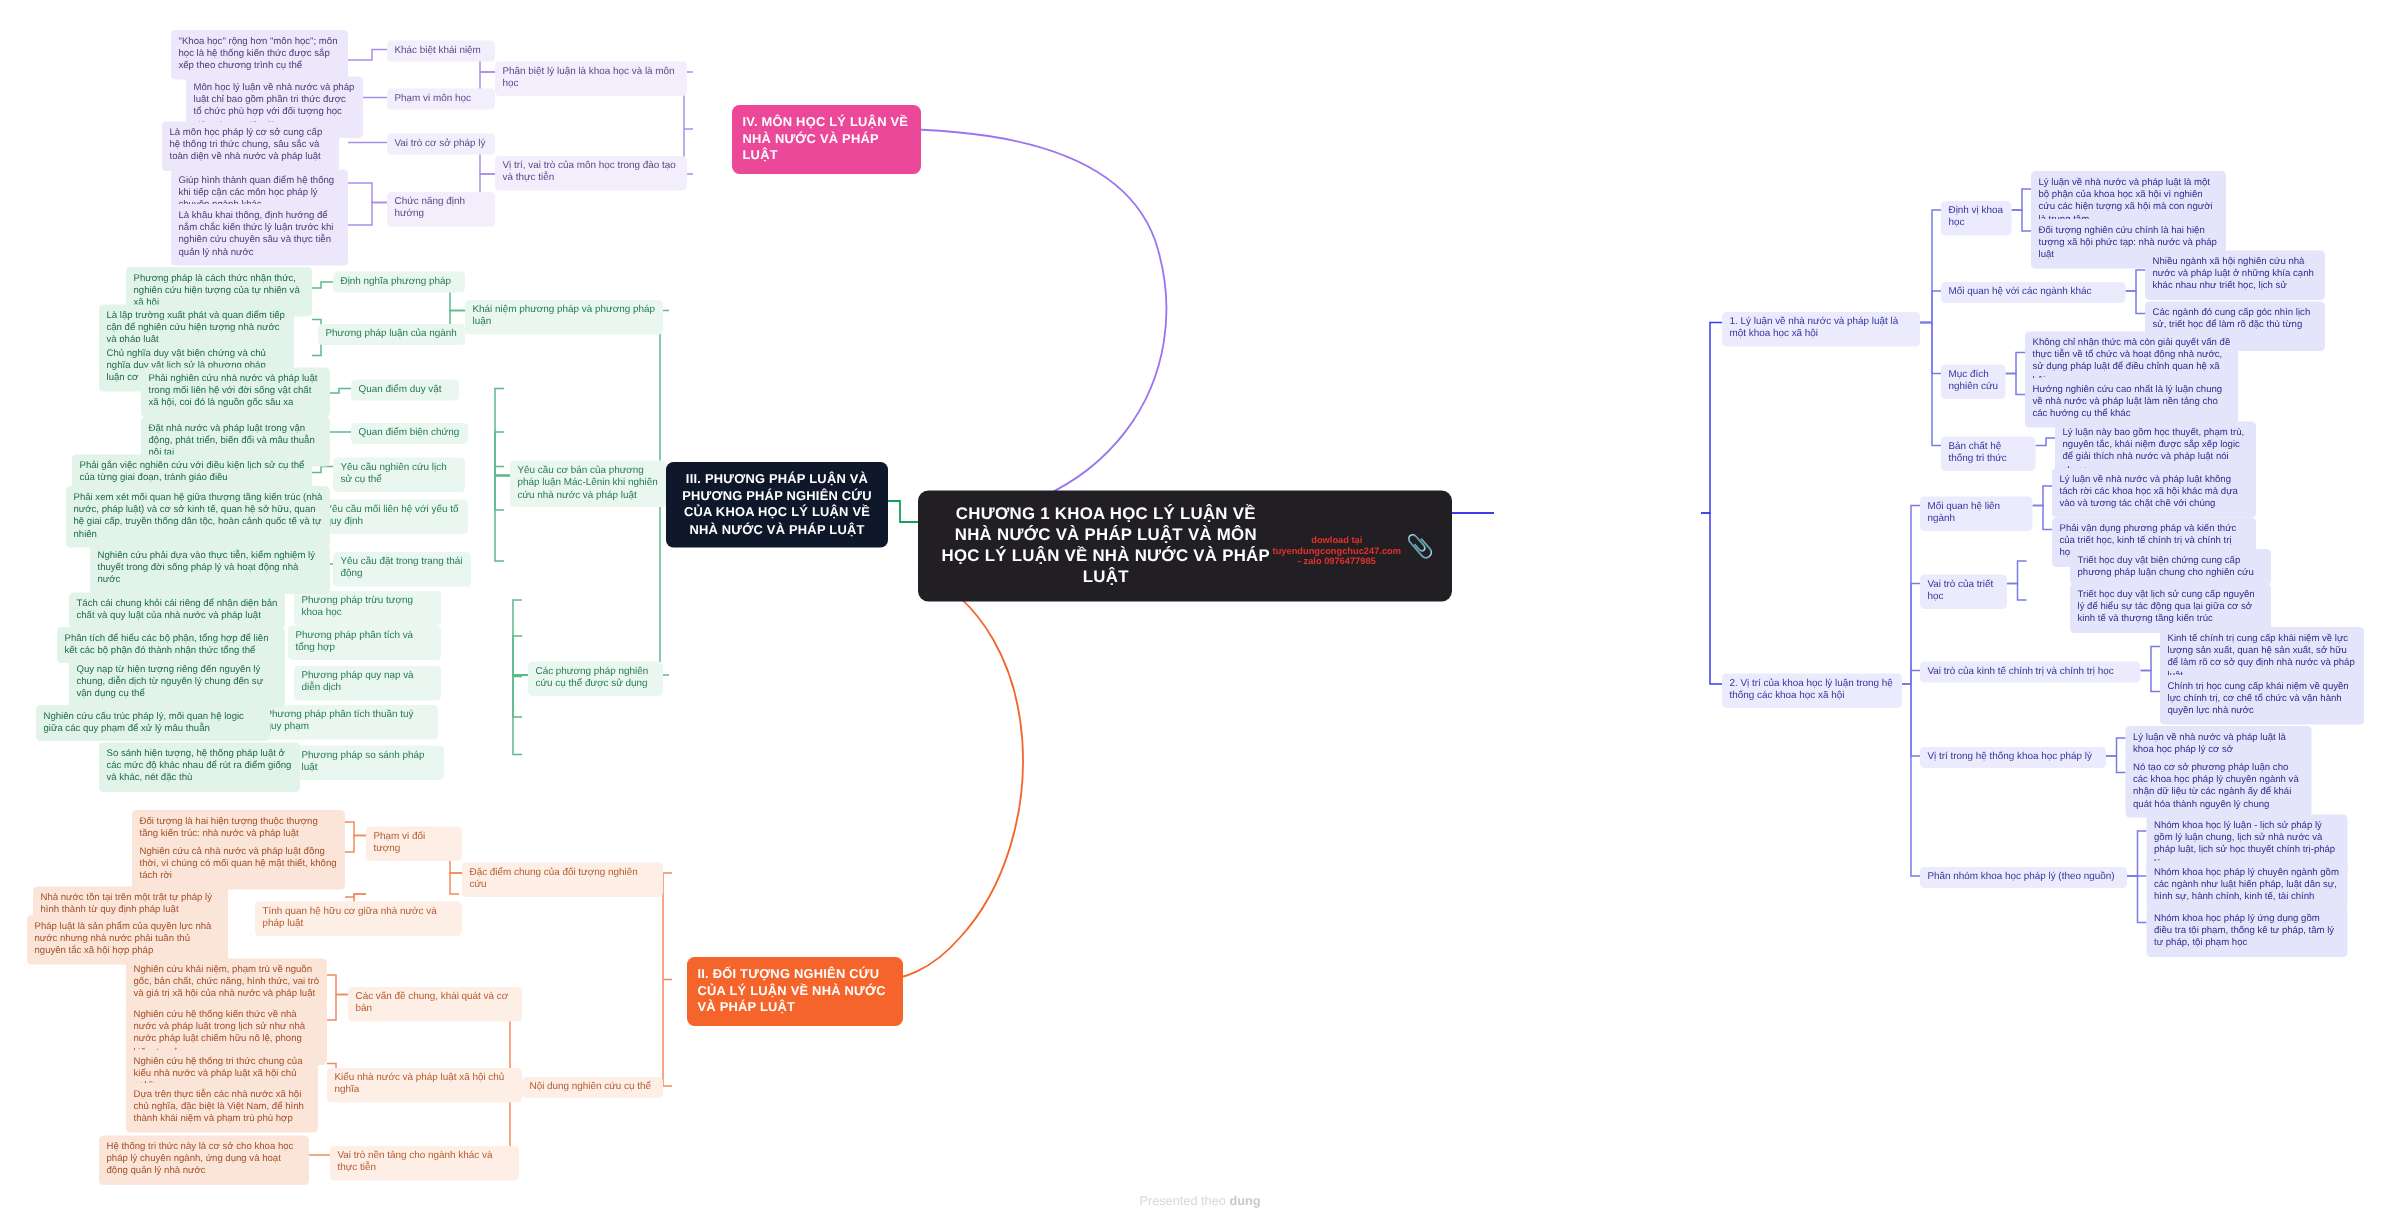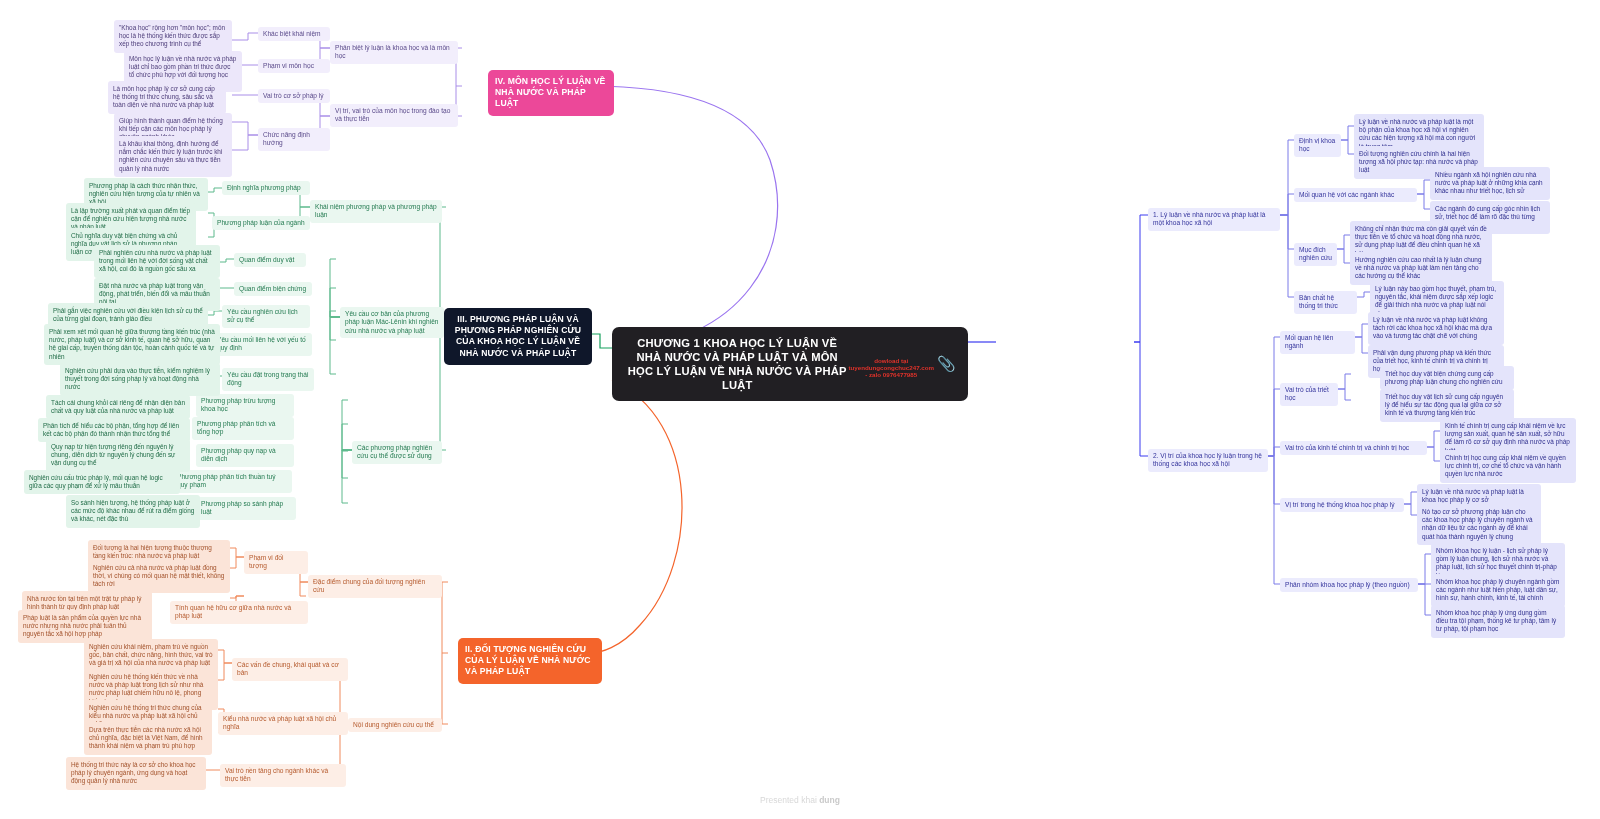--- a/index.html
+++ b/index.html
@@ -350,16 +350,16 @@
   <div class="node leaf blue" style="left:1380px; top:389px; width:134px;">Triết học duy vật lịch sử cung cấp nguyên lý để hiểu sự tác động qua lại giữa cơ sở kinh tế và thượng tầng kiến trúc</div>
   <div class="node leaf blue" style="left:1440px; top:418px; width:136px;">Kinh tế chính trị cung cấp khái niệm về lực lượng sản xuất, quan hệ sản xuất, sở hữu để làm rõ cơ sở quy định nhà nước và pháp luật</div>
   <div class="node leaf blue" style="left:1440px; top:450px; width:136px;">Chính trị học cung cấp khái niệm về quyền lực chính trị, cơ chế tổ chức và vận hành quyền lực nhà nước</div>
   <div class="node leaf blue" style="left:1417px; top:484px; width:124px;">Lý luận về nhà nước và pháp luật là khoa học pháp lý cơ sở</div>
   <div class="node leaf blue" style="left:1417px; top:504px; width:124px;">Nó tạo cơ sở phương pháp luận cho các khoa học pháp lý chuyên ngành và nhận dữ liệu từ các ngành ấy để khái quát hóa thành nguyên lý chung</div>
   <div class="node leaf blue" style="left:1431px; top:543px; width:134px;">Nhóm khoa học lý luận - lịch sử pháp lý gồm lý luận chung, lịch sử nhà nước và pháp luật, lịch sử học thuyết chính trị-pháp lý</div>
   <div class="node leaf blue" style="left:1431px; top:574px; width:134px;">Nhóm khoa học pháp lý chuyên ngành gồm các ngành như luật hiến pháp, luật dân sự, hình sự, hành chính, kinh tế, tài chính</div>
   <div class="node leaf blue" style="left:1431px; top:605px; width:134px;">Nhóm khoa học pháp lý ứng dụng gồm điều tra tội phạm, thống kê tư pháp, tâm lý tư pháp, tội phạm học</div>
 
   <div id="watermark">
-    <span>Presented khai </span><b>dung</b>
+    <span>Presented theo </span><b>dung</b>
   </div>
 
 </div>
 
 </body></html>

